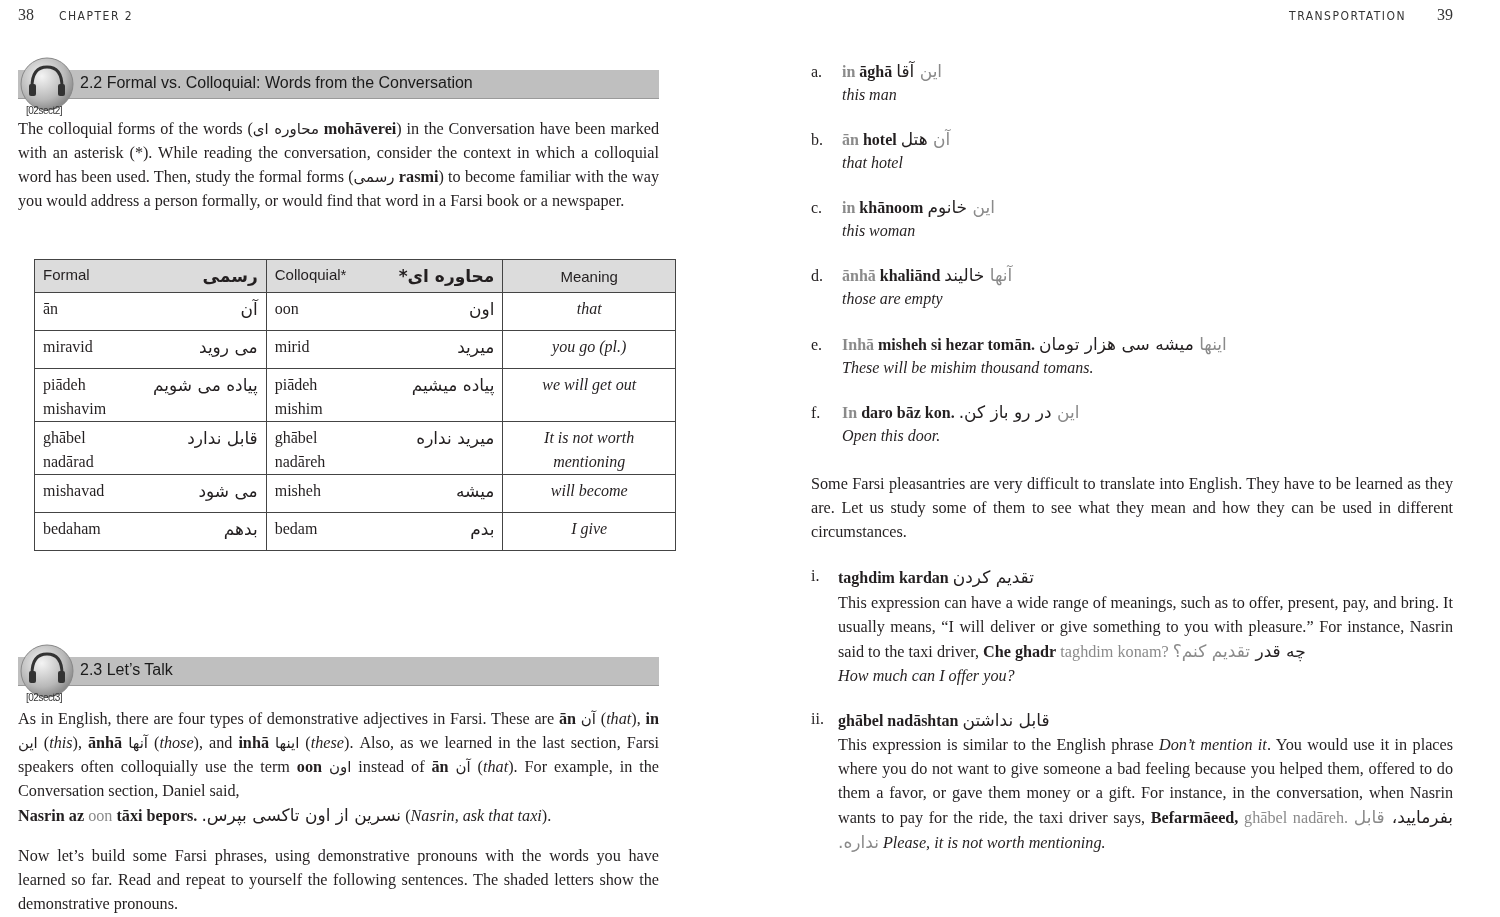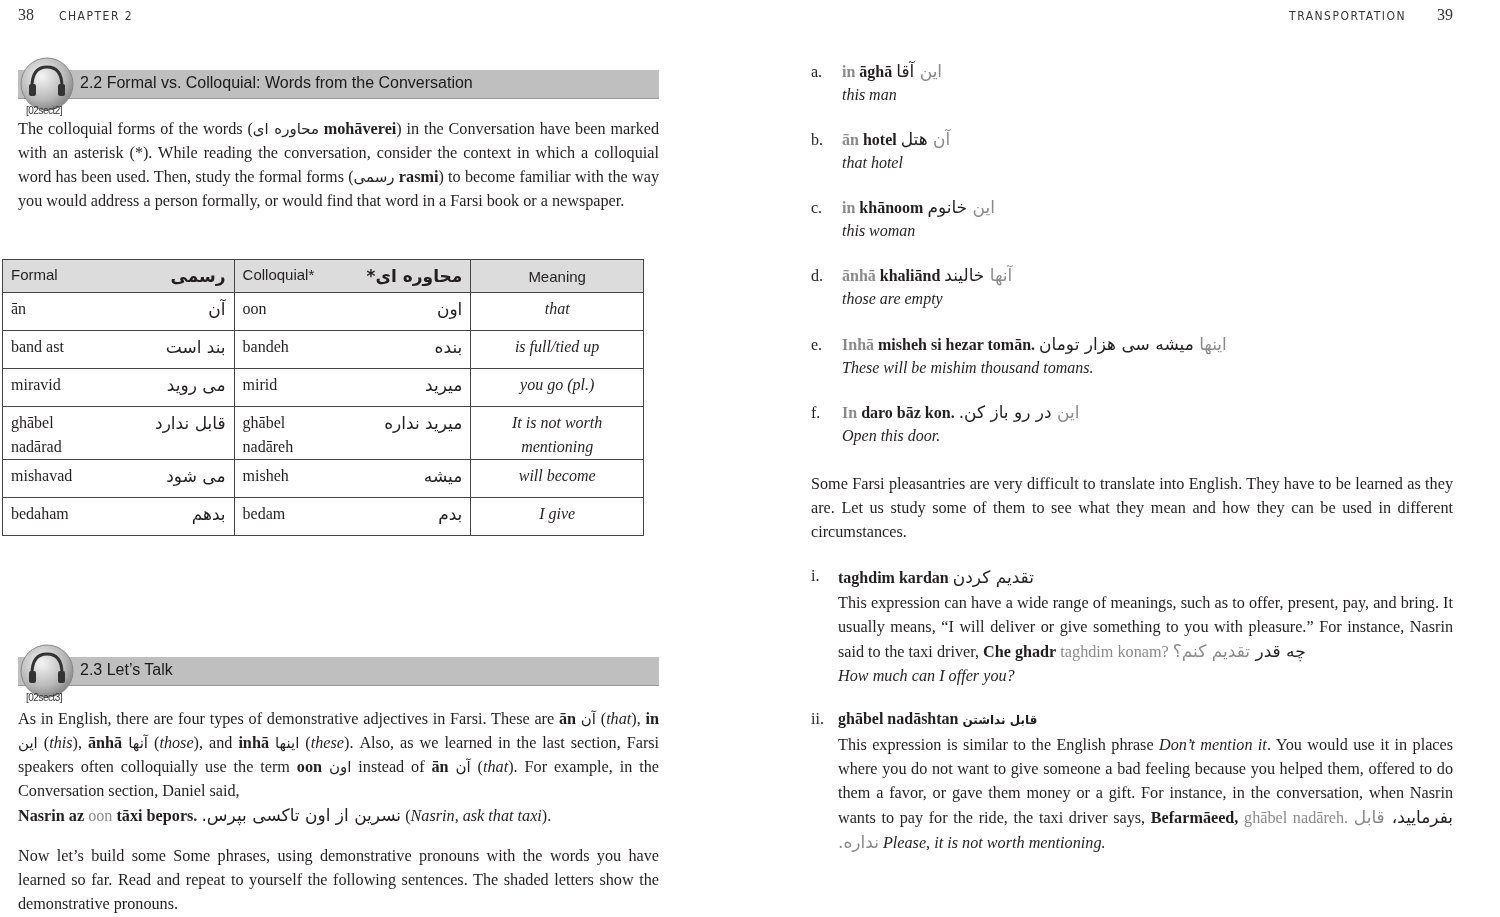--- a/index.html
+++ b/index.html
@@ -24,21 +24,21 @@
   .audio-badge { position:absolute; left:0px; top:-13px; width:58px; height:58px; }
   .audio-tag { position:absolute; left:8px; top:35px; font-family:"Liberation Sans Narrow","Liberation Sans", sans-serif;
                font-size:10px; color:#333; letter-spacing:-0.5px; }
 
   .para { position:absolute; font-size:16.2px; line-height:24px; text-align:justify; margin:0; }
   .b { font-weight:bold; }
   .i { font-style:italic; }
   .g { color:#8a8a8a; }
   .fa { font-family:"DejaVu Sans", sans-serif; font-size:15px; direction:rtl; unicode-bidi:isolate; }
 
-  table.vocab { position:absolute; left:2px; top:259px; width:642px; border-collapse:collapse;
+  table.vocab { position:absolute; left:34px; top:259px; width:642px; border-collapse:collapse;
                 font-size:16px; }
   table.vocab td, table.vocab th { border:1px solid #444; padding:0 8px; vertical-align:top; }
   table.vocab th { background:#dcdcdc; font-family:"Liberation Sans", sans-serif; font-weight:normal;
                    font-size:15px; height:32px; vertical-align:middle; }
   table.vocab td { height:33px; line-height:24px; padding-top:4px; }
   .cell-split { display:flex; justify-content:space-between; }
   .cell-split .lat { white-space:normal; }
   .cell-split .fa { font-size:17px; white-space:nowrap; }
   th .fa { font-size:17px; font-weight:bold; }
   .meaning { text-align:center; font-style:italic; }
@@ -113,46 +113,46 @@
             <div class="cell-split">
               <span class="lat" style="max-width: 90px;">oon</span>
               <span class="fa">اون</span>
             </div>
           </td>
           <td class="meaning" style="padding: 4px 14px 0px;">that</td>
         </tr>
         <tr>
           <td>
             <div class="cell-split">
-              <span class="lat" style="max-width: 90px;">band ast</span>
-              <span class="fa">بند است</span>
-            </div>
-          </td>
-          <td>
-            <div class="cell-split">
-              <span class="lat" style="max-width: 90px;">bandeh</span>
-              <span class="fa">بنده</span>
-            </div>
-          </td>
-          <td class="meaning" style="padding: 4px 14px 0px;">is full/tied up</td>
-        </tr>
-        <tr>
-          <td>
-            <div class="cell-split">
               <span class="lat" style="max-width: 90px;">miravid</span>
               <span class="fa">می روید</span>
             </div>
           </td>
           <td>
             <div class="cell-split">
               <span class="lat" style="max-width: 90px;">mirid</span>
               <span class="fa">میرید</span>
             </div>
           </td>
           <td class="meaning" style="padding: 4px 14px 0px;">you go (pl.)</td>
+        </tr>
+        <tr>
+          <td>
+            <div class="cell-split">
+              <span class="lat" style="max-width: 90px;">piādeh mishavim</span>
+              <span class="fa">پیاده می شویم</span>
+            </div>
+          </td>
+          <td>
+            <div class="cell-split">
+              <span class="lat" style="max-width: 90px;">piādeh mishim</span>
+              <span class="fa">پیاده میشیم</span>
+            </div>
+          </td>
+          <td class="meaning" style="padding: 4px 14px 0px;">we will get out</td>
         </tr>
         <tr>
           <td>
             <div class="cell-split">
               <span class="lat" style="max-width: 90px;">ghābel nadārad</span>
               <span class="fa">قابل ندارد</span>
             </div>
           </td>
           <td>
             <div class="cell-split">
@@ -201,21 +201,21 @@
       <path d="M14 30 Q14 10 29 10 Q44 10 44 30" fill="none" stroke="#333" stroke-width="3"></path>
       <rect x="11" y="27" width="7" height="12" rx="2" fill="#333"></rect>
       <rect x="40" y="27" width="7" height="12" rx="2" fill="#333"></rect>
     </svg>
     <span class="audio-tag">[02sect3]</span>
     <span class="section-title">2.3 Let’s Talk</span>
   </div>
 
   <p class="para" style="left:18px; top:707px; width:641px;"><span>As in English, there are four types of demonstrative adjectives in Farsi. These are </span><span class="b">ān</span> <span class="fa">آن</span> (<span class="i">that</span>), <span class="b">in</span> <span class="fa">این</span> (<span class="i">this</span>), <span class="b">ānhā</span> <span class="fa">آنها</span> (<span class="i">those</span>)<span>, and </span><span class="b">inhā</span> <span class="fa">اینها</span> (<span class="i">these</span><span>). Also, as we learned in the last section, Farsi speakers often colloquially use the term </span><span class="b">oon</span> <span class="fa">اون</span><span> instead of </span><span class="b">ān</span> <span class="fa">آن</span> (<span class="i">that</span><span>). For example, in the Conversation section, Daniel said,</span><br><span class="b">Nasrin az </span><span class="g">oon</span><span class="b"> tāxi bepors.</span> <span class="fa" style="font-size:17px;">نسرین از اون تاکسی بپرس.</span> (<span class="i">Nasrin, ask that taxi</span>).</p>
 
-  <p class="para" style="left:18px; top:844px; width:641px;">Now let’s build some Some phrases, using demonstrative pronouns with the words you have learned so far. Read and repeat to yourself the following sentences. The shaded letters show the demonstrative pronouns.</p>
+  <p class="para" style="left:18px; top:844px; width:641px;">Now let’s build some Farsi phrases, using demonstrative pronouns with the words you have learned so far. Read and repeat to yourself the following sentences. The shaded letters show the demonstrative pronouns.</p>
 </div>
 
 <div class="page right">
   <div class="running-head">
     <span>TRANSPORTATION</span>
     <span class="pg-num">39</span>
   </div>
 </div>
 
 <div id="examples">
@@ -251,14 +251,14 @@
     </div>
   </div>
 
 <p class="rp" style="left:811px; top:472px; width:642px;">Some Farsi pleasantries are very difficult to translate into English. They have to be learned as they are. Let us study some of them to see what they mean and how they can be used in different circumstances.</p>
 
 <span class="def-lbl" style="top:567px;">i.</span>
 <span class="def-head" style="top:567px;"><span>taghdim kardan</span> <span class="fa" style="font-weight:normal;font-size:17px;">تقدیم کردن</span></span>
 <p class="rp" style="left:838px; top:591px; width:615px;"><span>This expression can have a wide range of meanings, such as to offer, present, pay, and bring. It usually means, “I will deliver or give something to you with pleasure.” For instance, Nasrin said to the taxi driver, </span><span class="b">Che ghadr</span><span class="g"> taghdim konam?</span> <span class="fa" style="font-size:17px;"><span>چه قدر</span> <span class="g">تقدیم کنم؟</span></span><br><span class="i">How much can I offer you?</span></p>
 
 <span class="def-lbl" style="top:710px;">ii.</span>
-<span class="def-head" style="top:710px;"><span>ghābel nadāshtan</span> <span class="fa" style="font-weight:bold;font-size:12px;">قابل نداشتن</span></span>
+<span class="def-head" style="top:710px;"><span>ghābel nadāshtan</span> <span class="fa" style="font-weight:normal;font-size:17px;">قابل نداشتن</span></span>
 <p class="rp" style="left:838px; top:733px; width:615px;"><span>This expression is similar to the English phrase </span><span class="i">Don’t mention it</span><span>. You would use it in places where you do not want to give someone a bad feeling because you helped them, offered to do them a favor, or gave them money or a gift. For instance, in the conversation, when Nasrin wants to pay for the ride, the taxi driver says, </span><span class="b">Befarmāeed,</span><span class="g"> ghābel nadāreh.</span> <span class="fa" style="font-size:17px;"><span>بفرمایید،</span> <span class="g">قابل نداره.</span></span> <span class="i">Please, it is not worth mentioning.</span></p>
 
 </body></html>

